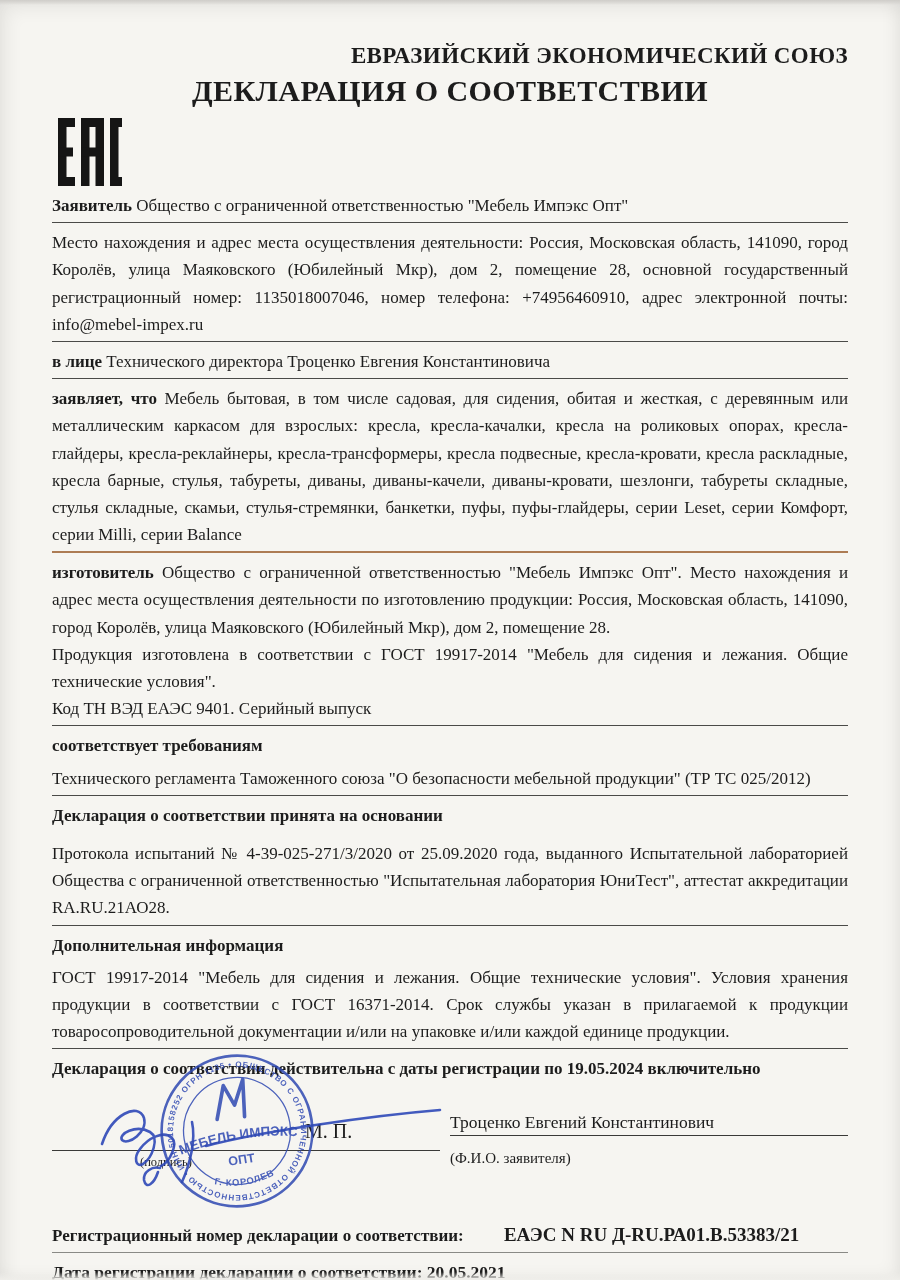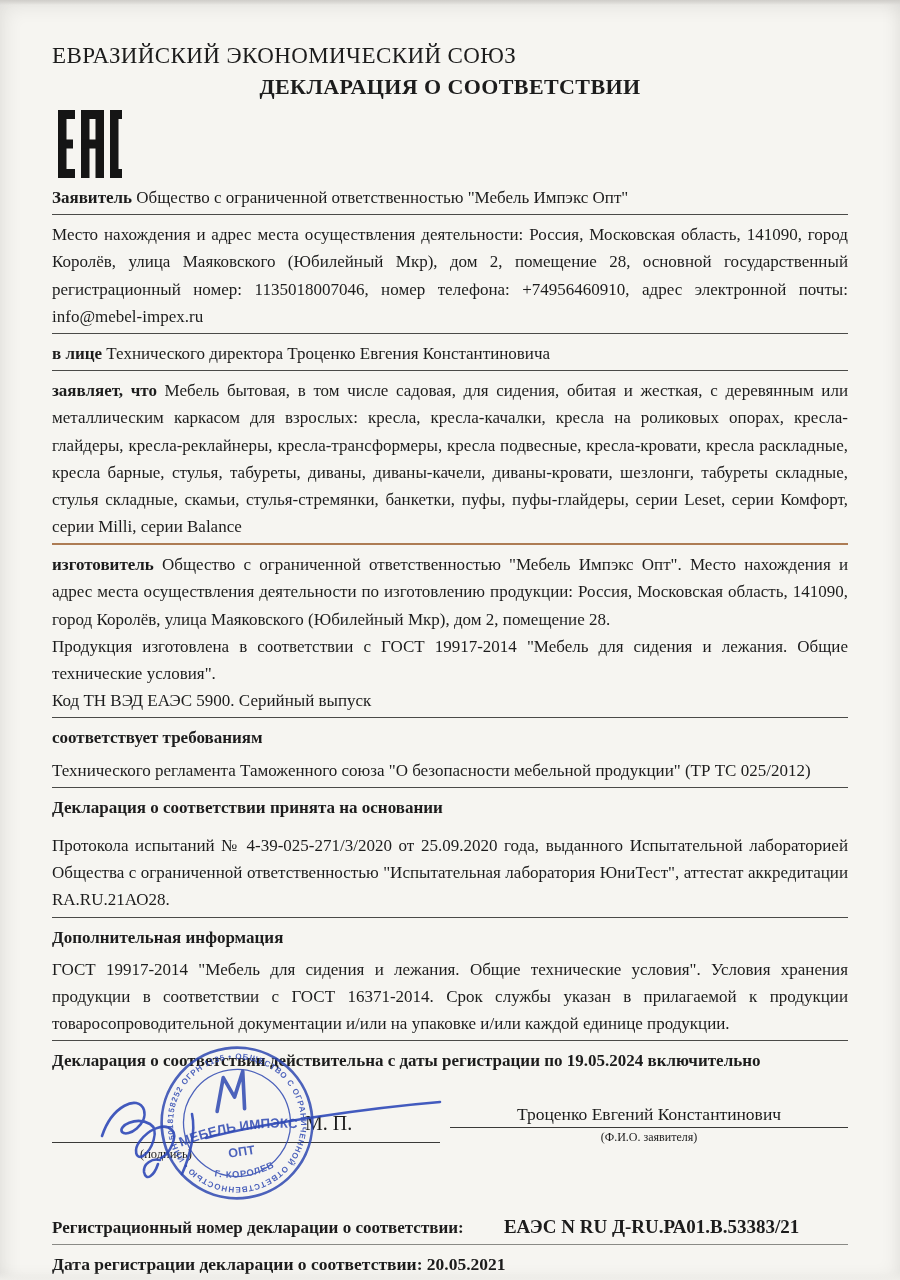--- a/index.html
+++ b/index.html
@@ -17,42 +17,42 @@
     padding: 42px 52px 0 52px;
   }
   .paper::before {
     content: ""; position: absolute; left: 0; top: 0; right: 0; height: 5px;
     background: linear-gradient(#cfcdc9, rgba(207,205,201,0));
   }
   .paper::after {
     content: ""; position: absolute; left: 0; bottom: 0; right: 0; height: 8px;
     background: linear-gradient(rgba(233,232,228,0), #efeeea);
   }
-  .title { text-align: left; font-weight: normal; font-size: 23px; letter-spacing: .4px; line-height: 1.22; }
-  .title2 { text-align: center; font-weight: bold; font-size: 22px; letter-spacing: .4px; margin-top: 4px; }
+  .title { text-align: right; font-weight: bold; font-size: 23px; letter-spacing: .4px; line-height: 1.22; }
+  .title2 { text-align: center; font-weight: bold; font-size: 30px; letter-spacing: .4px; margin-top: 4px; }
   .eac { display: block; margin: 10px 0 6px 6px; }
 
   .row, .para { font-size: 17px; line-height: 1.6; }
   .para { text-align: justify; }
   .sec { border-bottom: 1.6px solid #4a4a48; padding-bottom: 3px; margin-bottom: 6px; }
   .sec-noline { padding-bottom: 2px; margin-bottom: 3px; }
   .sec-brown { border-bottom-color: #ad7c54; border-bottom-width: 2px; }
   b.lead { font-weight: bold; }
   .gap-top { margin-top: 9px; }
 
   .sig-area { position: relative; height: 100px; margin-top: 16px; }
   .sig-line-left {
     position: absolute; left: 0; top: 52px; width: 388px;
     border-bottom: 1.5px solid #3a3a38;
   }
   .sig-caption { position: absolute; left: 88px; top: 57px; font-size: 12.5px; color: #222; }
   .mp-label { position: absolute; left: 253px; top: 22px; font-size: 20px; }
-  .fio-wrap { position: absolute; left: 398px; right: 0; top: 14px; text-align: center; }
+  .fio-wrap { position: absolute; left: 398px; right: 0; top: 14px; text-align: left; }
   .fio-name { font-size: 17.5px; padding-bottom: 2px; border-bottom: 1.5px solid #3a3a38; }
-  .fio-caption { font-size: 12px; margin-top: 2px; }
+  .fio-caption { font-size: 15px; margin-top: 14px; }
 
   .sig-svg { position: absolute; left: 36px; top: -12px; z-index: 3; }
   .stamp-svg { position: absolute; left: 104px; top: -48px; z-index: 4; opacity: .85; transform: rotate(-9deg); }
 
   .footer { margin-top: 26px; }
   .reg-row { font-size: 17px; font-weight: bold; border-bottom: 1.2px solid #8a8a86; padding-bottom: 6px; }
   .reg-value { font-size: 19px; font-family: "Liberation Serif", serif; margin-left: 36px; }
   .date-row { font-size: 17.5px; font-weight: bold; margin-top: 9px; }
 </style>
 </head>
@@ -97,21 +97,21 @@
     <b class="lead">заявляет, что</b>
     <span>Мебель бытовая, в том числе садовая, для сидения, обитая и жесткая, с деревянным или металлическим каркасом для взрослых: кресла, кресла-качалки, кресла на роликовых опорах, кресла-глайдеры, кресла-реклайнеры, кресла-трансформеры, кресла подвесные, кресла-кровати, кресла раскладные, кресла барные, стулья, табуреты, диваны, диваны-качели, диваны-кровати, шезлонги, табуреты складные, стулья складные, скамьи, стулья-стремянки, банкетки, пуфы, пуфы-глайдеры, серии Leset, серии Комфорт, серии Milli, серии Balance</span>
   </div>
 
   <div class="sec">
     <div class="para">
       <b class="lead">изготовитель</b>
       <span>Общество с ограниченной ответственностью "Мебель Импэкс Опт". Место нахождения и адрес места осуществления деятельности по изготовлению продукции: Россия, Московская область, 141090, город Королёв, улица Маяковского (Юбилейный Мкр), дом 2, помещение 28.</span>
     </div>
     <div class="para">Продукция изготовлена в соответствии с ГОСТ 19917-2014 "Мебель для сидения и лежания. Общие технические условия".</div>
-    <div class="row">Код ТН ВЭД ЕАЭС 5900. Серийный выпуск</div>
+    <div class="row">Код ТН ВЭД ЕАЭС 9401. Серийный выпуск</div>
   </div>
 
   <div class="sec-noline row">
     <b class="lead">соответствует требованиям</b>
   </div>
   <div class="sec para">Технического регламента Таможенного союза "О безопасности мебельной продукции" (ТР ТС 025/2012)</div>
 
   <div class="sec-noline row">
     <b class="lead">Декларация о соответствии принята на основании</b>
   </div>

